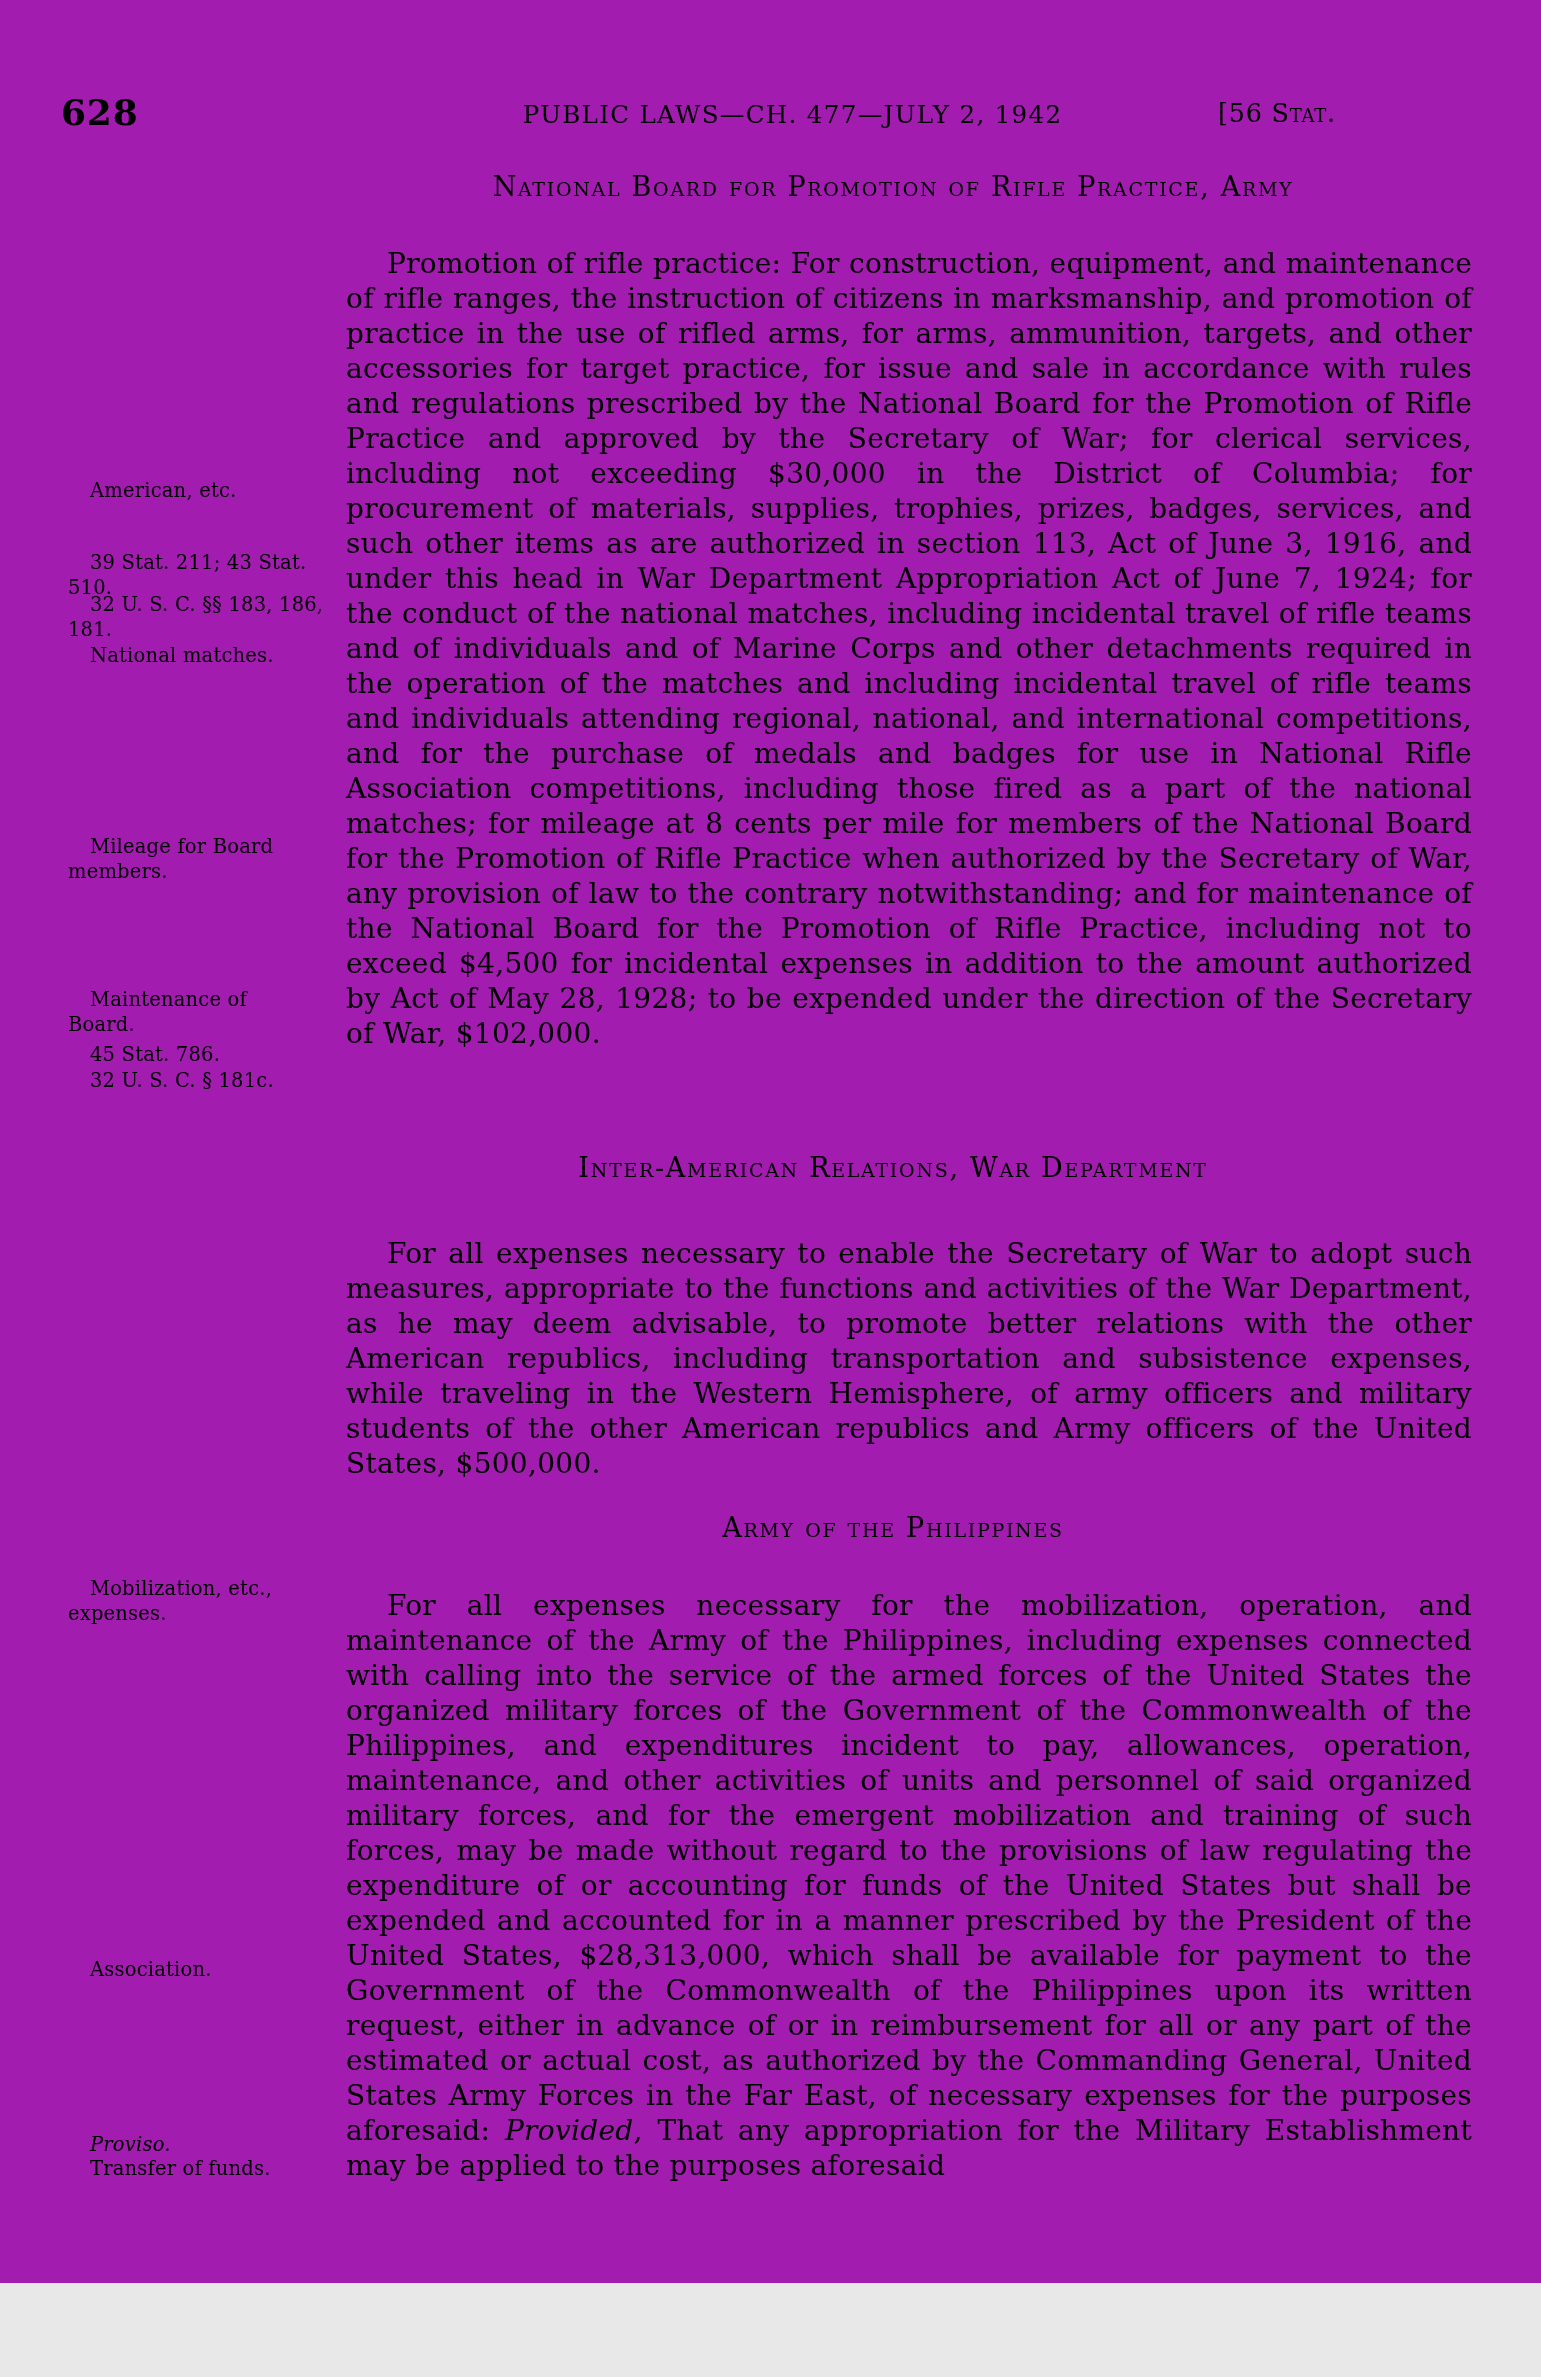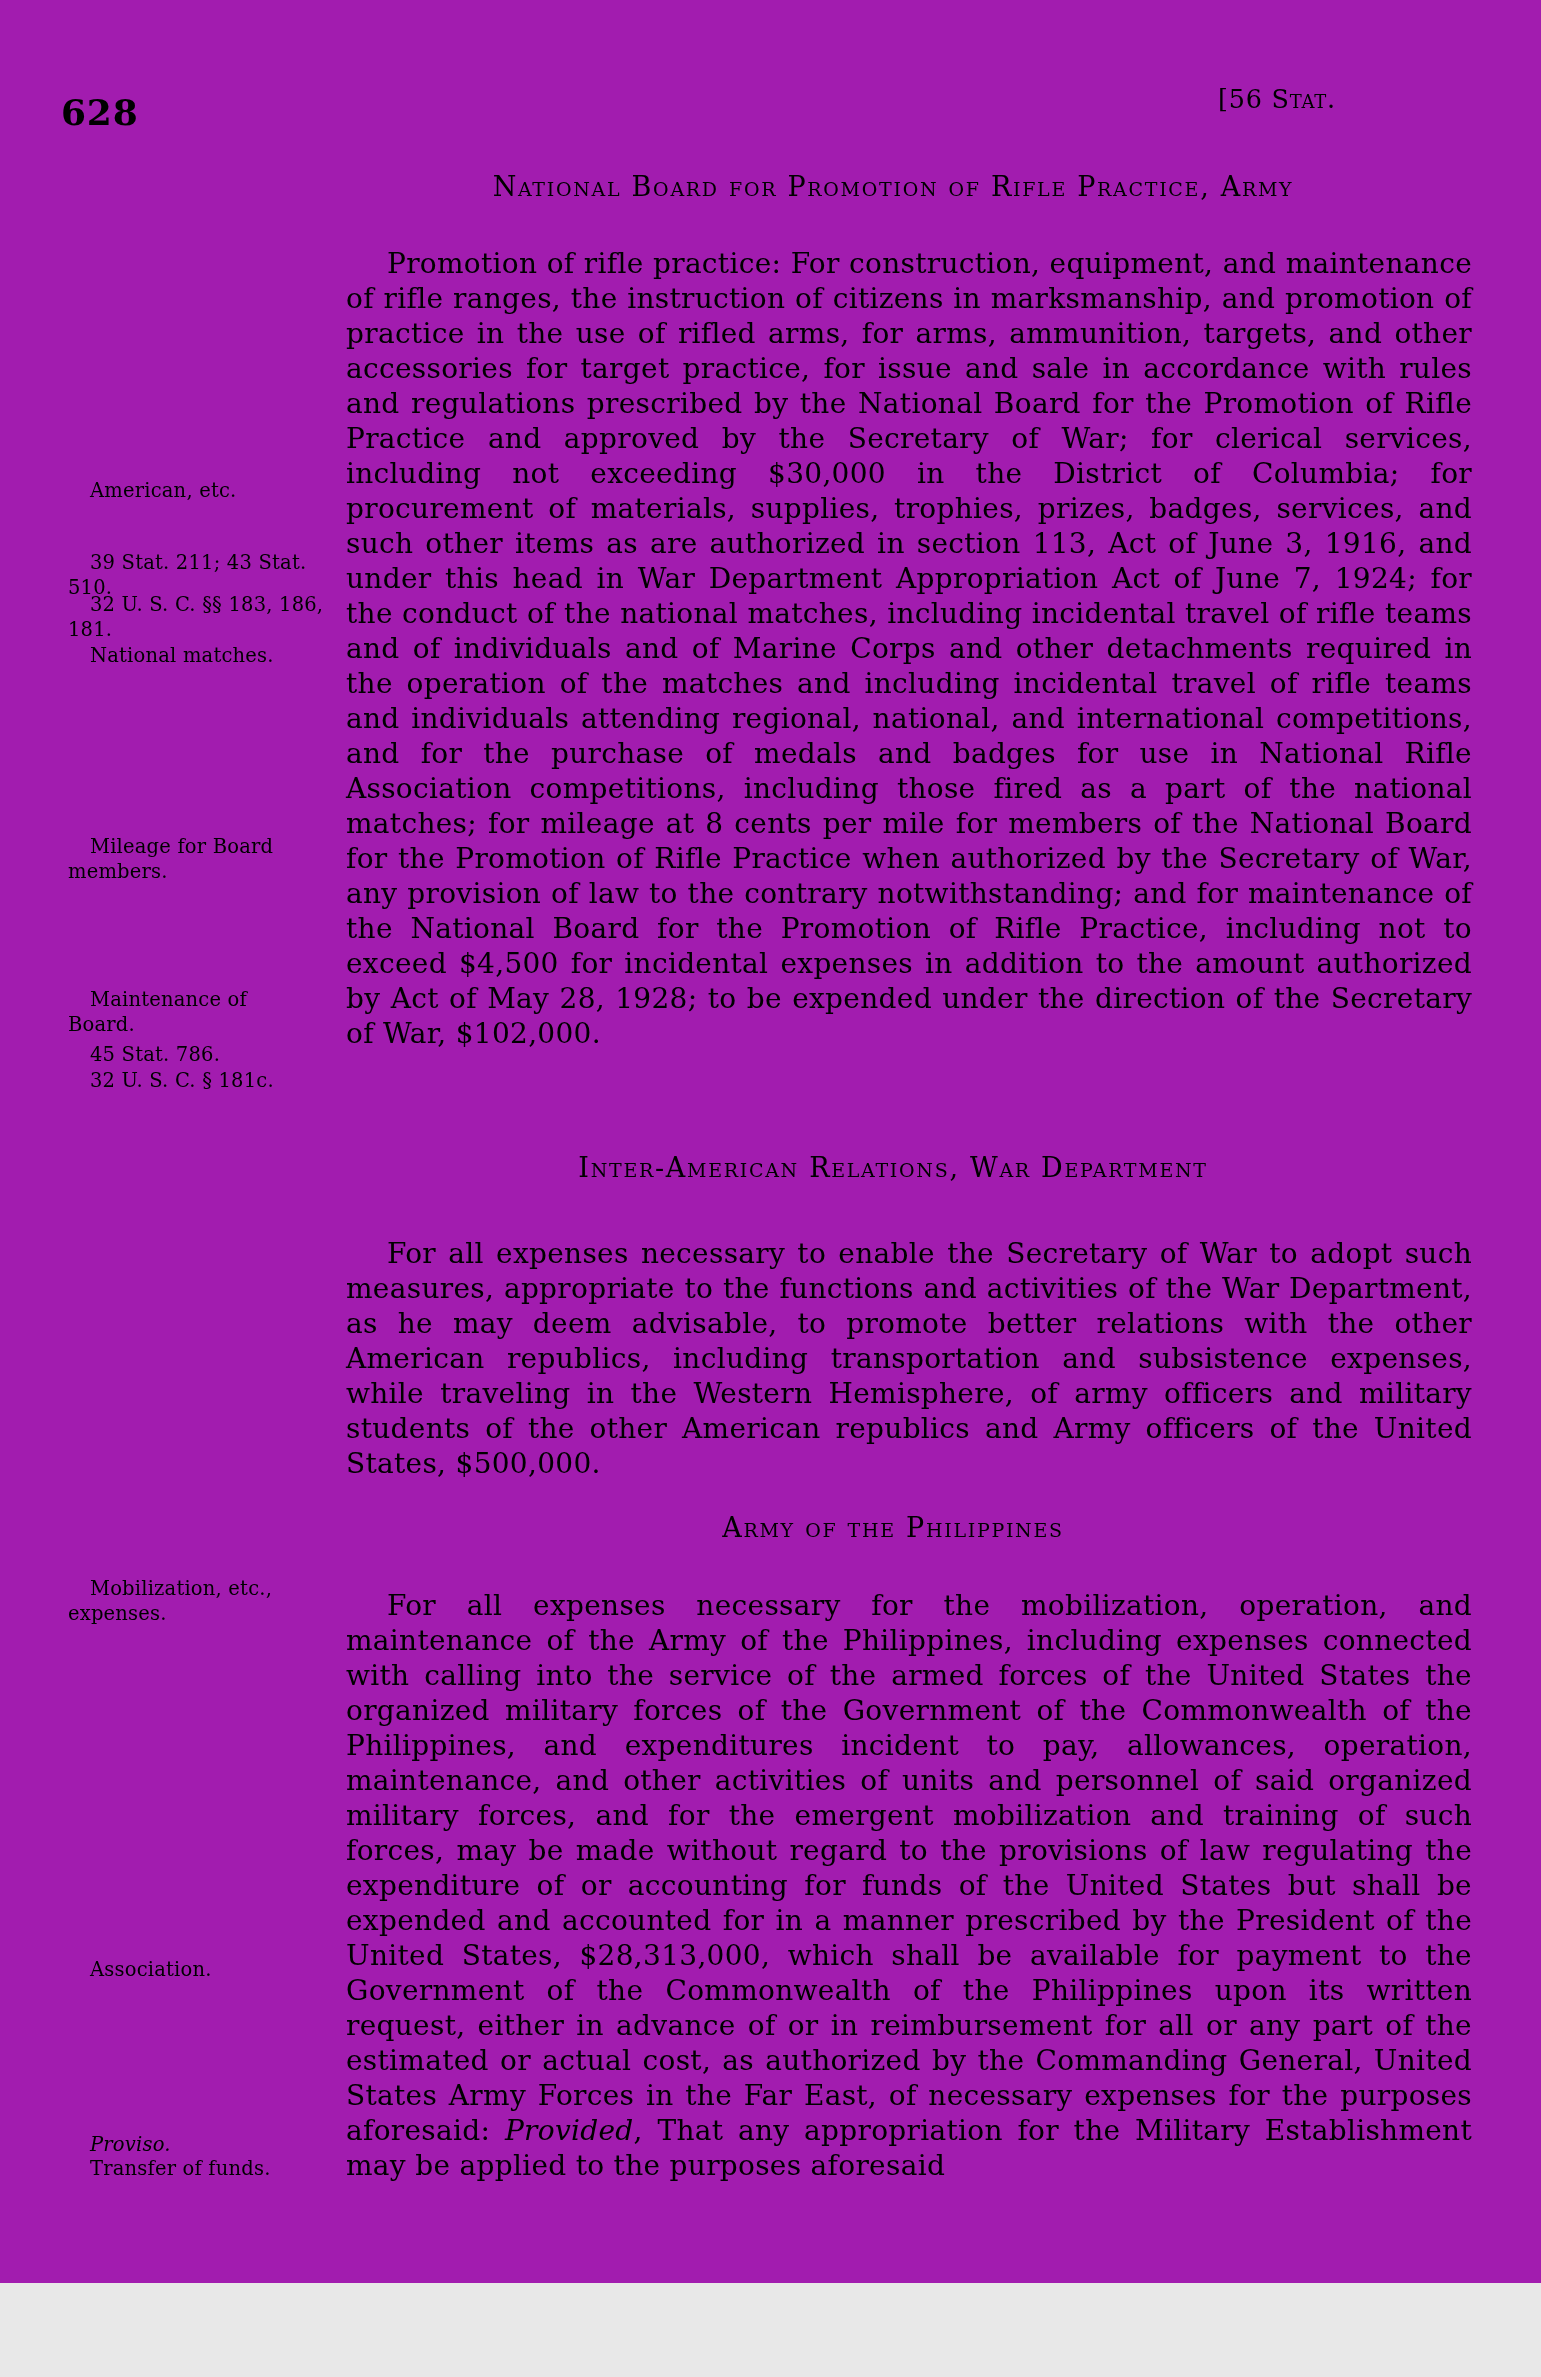--- a/index.html
+++ b/index.html
@@ -30,21 +30,21 @@
     left: 50%;
     top: 100px;
     transform: translateX(-46%);
     font-size: 24.6px;
     letter-spacing: 1.3px;
     white-space: nowrap;
   }
   .stat-citation {
     position: absolute;
     left: 1218px;
-    top: 84px;
+    top: 98px;
     font-size: 25.4px;
     font-variant: small-caps;
     letter-spacing: 0.8px;
     white-space: nowrap;
   }
   
   .section-heading {
     position: absolute;
     left: 330px;
     width: 1126px;
@@ -79,20 +79,21 @@
     letter-spacing: 0.2px;
   }
   .margin-note.italic { font-style: italic; }
 </style>
 </head>
 <body>
 
 <div class="page">
 
   <span class="page-number">628</span>
+  <span class="running-header">PUBLIC LAWS—CH. 477—JULY 2, 1942</span>
   <span class="stat-citation">[56 Stat.</span>
 
   <h2 class="section-heading" style="top:171px;">National Board for Promotion of Rifle Practice, Army</h2>
   <p class="body-para" style="top:230px;">Promotion of rifle practice: For construction, equipment, and maintenance of rifle ranges, the instruction of citizens in marksmanship, and promotion of practice in the use of rifled arms, for arms, ammunition, targets, and other accessories for target practice, for issue and sale in accordance with rules and regulations prescribed by the National Board for the Promotion of Rifle Practice and approved by the Secretary of War; for clerical services, including not exceeding $30,000 in the District of Columbia; for procurement of materials, supplies, trophies, prizes, badges, services, and such other items as are authorized in section 113, Act of June 3, 1916, and under this head in War Department Appropriation Act of June 7, 1924; for the conduct of the national matches, including incidental travel of rifle teams and of individuals and of Marine Corps and other detachments required in the operation of the matches and including incidental travel of rifle teams and individuals attending regional, national, and international competitions, and for the purchase of medals and badges for use in National Rifle Association competitions, including those fired as a part of the national matches; for mileage at 8 cents per mile for members of the National Board for the Promotion of Rifle Practice when authorized by the Secretary of War, any provision of law to the contrary notwithstanding; and for maintenance of the National Board for the Promotion of Rifle Practice, including not to exceed $4,500 for incidental expenses in addition to the amount authorized by Act of May 28, 1928; to be expended under the direction of the Secretary of War, $102,000.</p>
 
   <h2 class="section-heading" style="top:1152px;">Inter-American Relations, War Department</h2>
   <p class="body-para" style="top:1220px;">For all expenses necessary to enable the Secretary of War to adopt such measures, appropriate to the functions and activities of the War Department, as he may deem advisable, to promote better relations with the other American republics, including transportation and subsistence expenses, while traveling in the Western Hemisphere, of army officers and military students of the other American republics and Army officers of the United States, $500,000.</p>
 
   <h2 class="section-heading" style="top:1512px;">Army of the Philippines</h2>
   <p class="body-para" style="top:1572px;"><span>For all expenses necessary for the mobilization, operation, and maintenance of the Army of the Philippines, including expenses connected with calling into the service of the armed forces of the United States the organized military forces of the Government of the Commonwealth of the Philippines, and expenditures incident to pay, allowances, operation, maintenance, and other activities of units and personnel of said organized military forces, and for the emergent mobilization and training of such forces, may be made without regard to the provisions of law regulating the expenditure of or accounting for funds of the United States but shall be expended and accounted for in a manner prescribed by the President of the United States, $28,313,000, which shall be available for payment to the Government of the Commonwealth of the Philippines upon its written request, either in advance of or in reimbursement for all or any part of the estimated or actual cost, as authorized by the Commanding General, United States Army Forces in the Far East, of necessary expenses for the purposes aforesaid: </span><span class="proviso-word">Provided</span><span>, That any appropriation for the Military Establishment may be applied to the purposes aforesaid</span></p>

